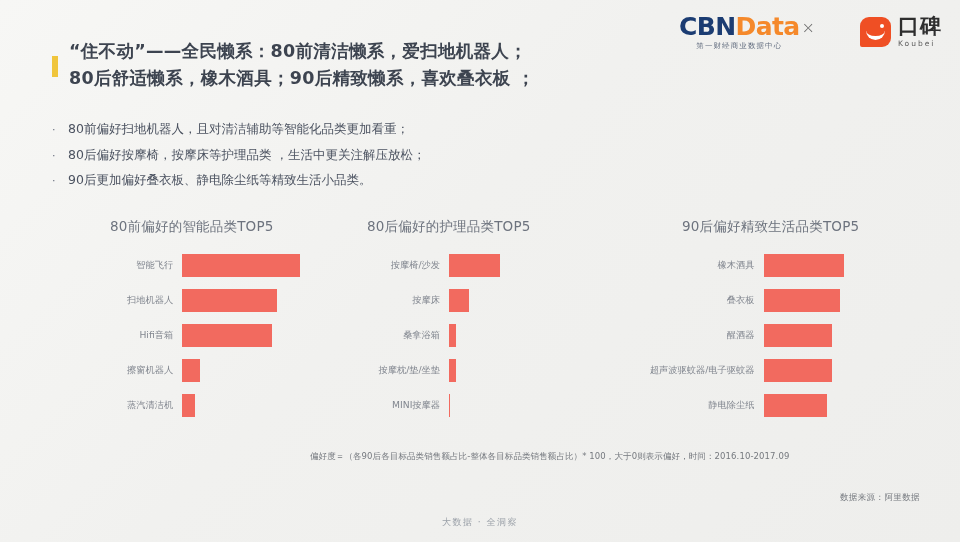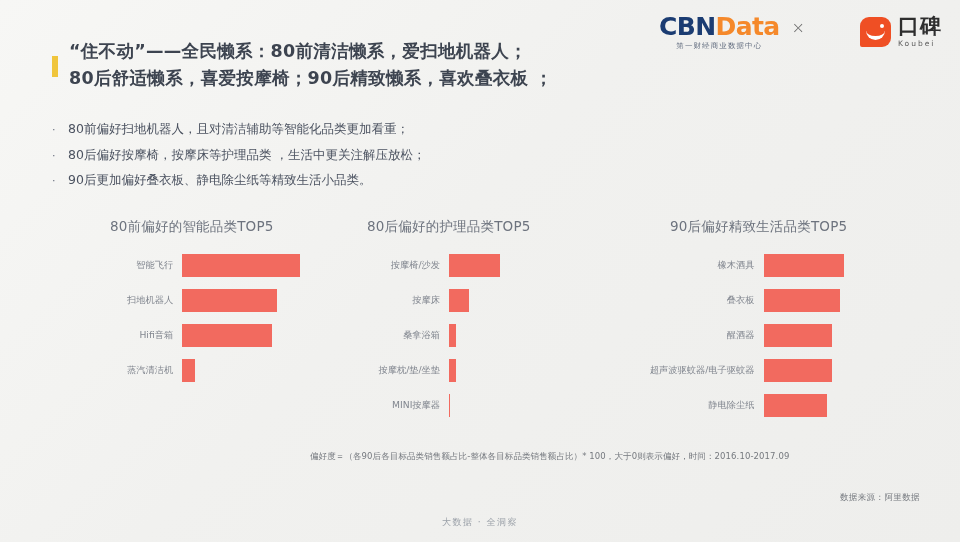--- a/index.html
+++ b/index.html
@@ -22,21 +22,20 @@
     overflow: hidden;
   }
 
   
   .brand {
     position: absolute;
     top: 14px;
     right: 18px;
     display: flex;
     align-items: center;
-    gap: 10px;
   }
   .cbn-logo {
     display: flex;
     flex-direction: column;
     align-items: center;
     line-height: 1;
   }
   .cbn-wordmark {
     font-size: 25px;
     font-weight: bold;
@@ -247,21 +246,21 @@
         <div class="koubei-cn">口碑</div>
         <div class="koubei-en">Koubei</div>
       </div>
     </div>
   </div>
 
   <div class="title-block">
     <div class="title-accent"></div>
     <div class="title-lines">
       <div>“住不动”——全民懒系：80前清洁懒系，爱扫地机器人；</div>
-      <div>80后舒适懒系，喜爱按摩椅；90后精致懒系，喜欢叠衣板 ；</div>
+      <div>80后舒适懒系，橡木酒具；90后精致懒系，喜欢叠衣板 ；</div>
     </div>
   </div>
 
   <div class="bullets">
     <div class="bullet-row">
       <span class="bullet-dot">·</span>
       <span>80前偏好扫地机器人，且对清洁辅助等智能化品类更加看重；</span>
     </div>
     <div class="bullet-row">
       <span class="bullet-dot">·</span>
@@ -290,20 +289,26 @@
               <div class="bar-fill" style="width: 95.3333px; background: rgb(242, 106, 95);"></div>
             </div>
           </div>
           <div class="bar-row">
             <div class="bar-label" style="width: 64px;">Hifi音箱</div>
             <div class="bar-track">
               <div class="bar-fill" style="width: 89.9167px; background: rgb(242, 106, 95);"></div>
             </div>
           </div>
           <div class="bar-row">
+            <div class="bar-label" style="width: 64px;">擦窗机器人</div>
+            <div class="bar-track">
+              <div class="bar-fill" style="width: 18.4167px; background: rgb(242, 106, 95);"></div>
+            </div>
+          </div>
+          <div class="bar-row">
             <div class="bar-label" style="width: 64px;">蒸汽清洁机</div>
             <div class="bar-track">
               <div class="bar-fill" style="width: 13px; background: rgb(242, 106, 95);"></div>
             </div>
           </div>
         </div>
     </div>
 
     <div class="chart" id="chart-1" style="left:367px; width:250px;">
       <div class="chart-title">80后偏好的护理品类TOP5</div>
@@ -335,21 +340,21 @@
           <div class="bar-row">
             <div class="bar-label" style="width: 74px;">MINI按摩器</div>
             <div class="bar-track">
               <div class="bar-fill" style="width: 1.2px; background: rgb(242, 106, 95);"></div>
             </div>
           </div>
         </div>
     </div>
 
     <div class="chart" id="chart-2" style="left:638px; width:300px;">
-      <div class="chart-title" style="margin-left:32px;">90后偏好精致生活品类TOP5</div>
+      <div class="chart-title" style="margin-left:44px;">90后偏好精致生活品类TOP5</div>
       <div class="bars" style="width:300px;">
           <div class="bar-row">
             <div class="bar-label" style="width: 118px;">橡木酒具</div>
             <div class="bar-track">
               <div class="bar-fill" style="width: 80.2667px; background: rgb(242, 106, 95);"></div>
             </div>
           </div>
           <div class="bar-row">
             <div class="bar-label" style="width: 118px;">叠衣板</div>
             <div class="bar-track">

